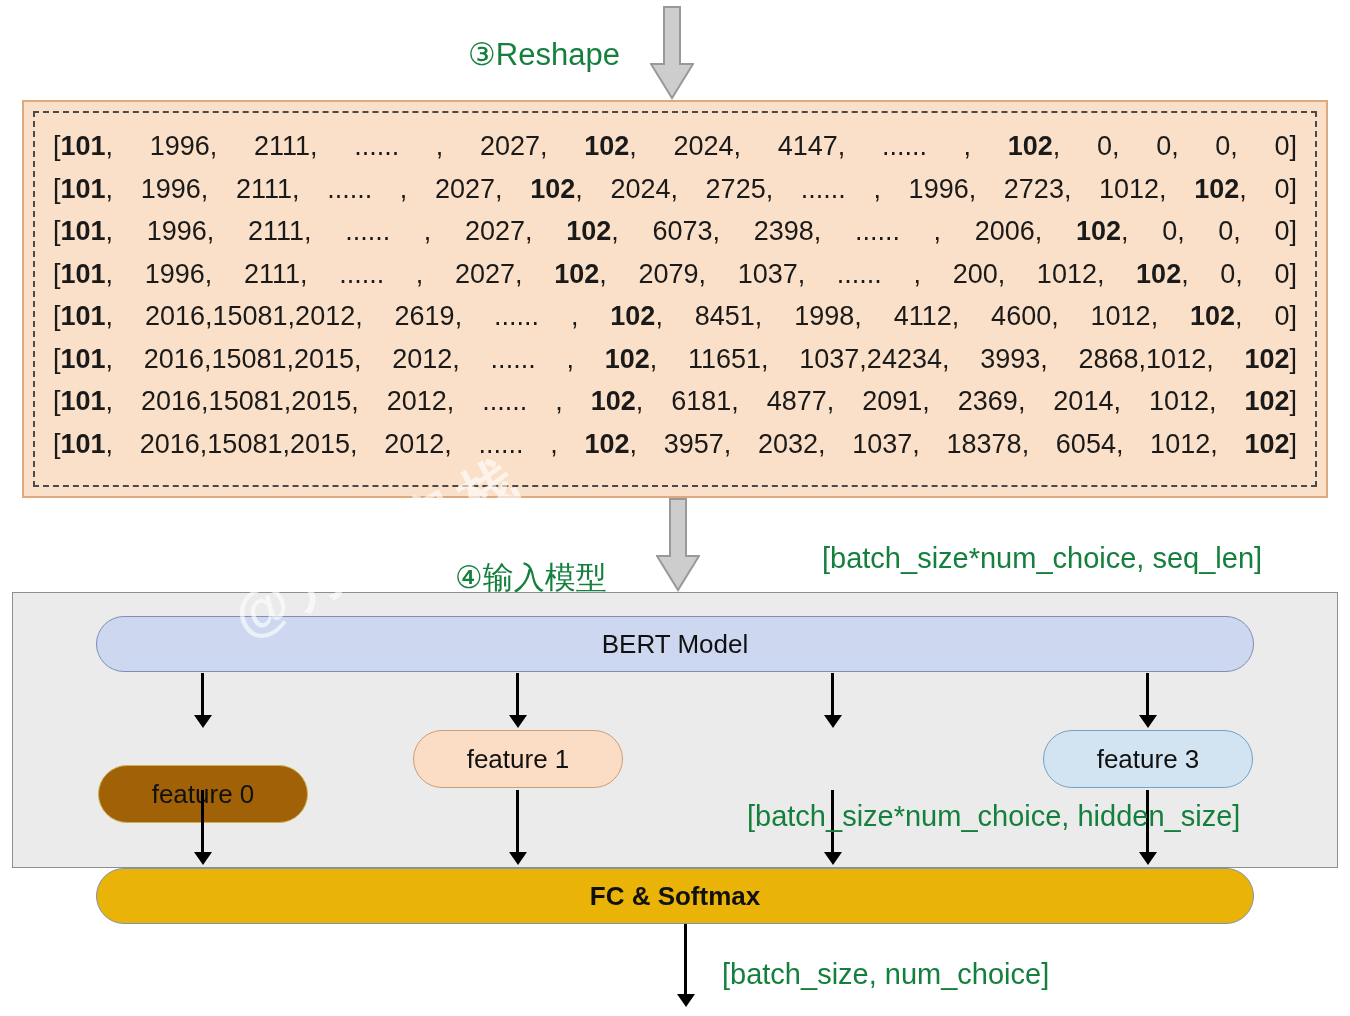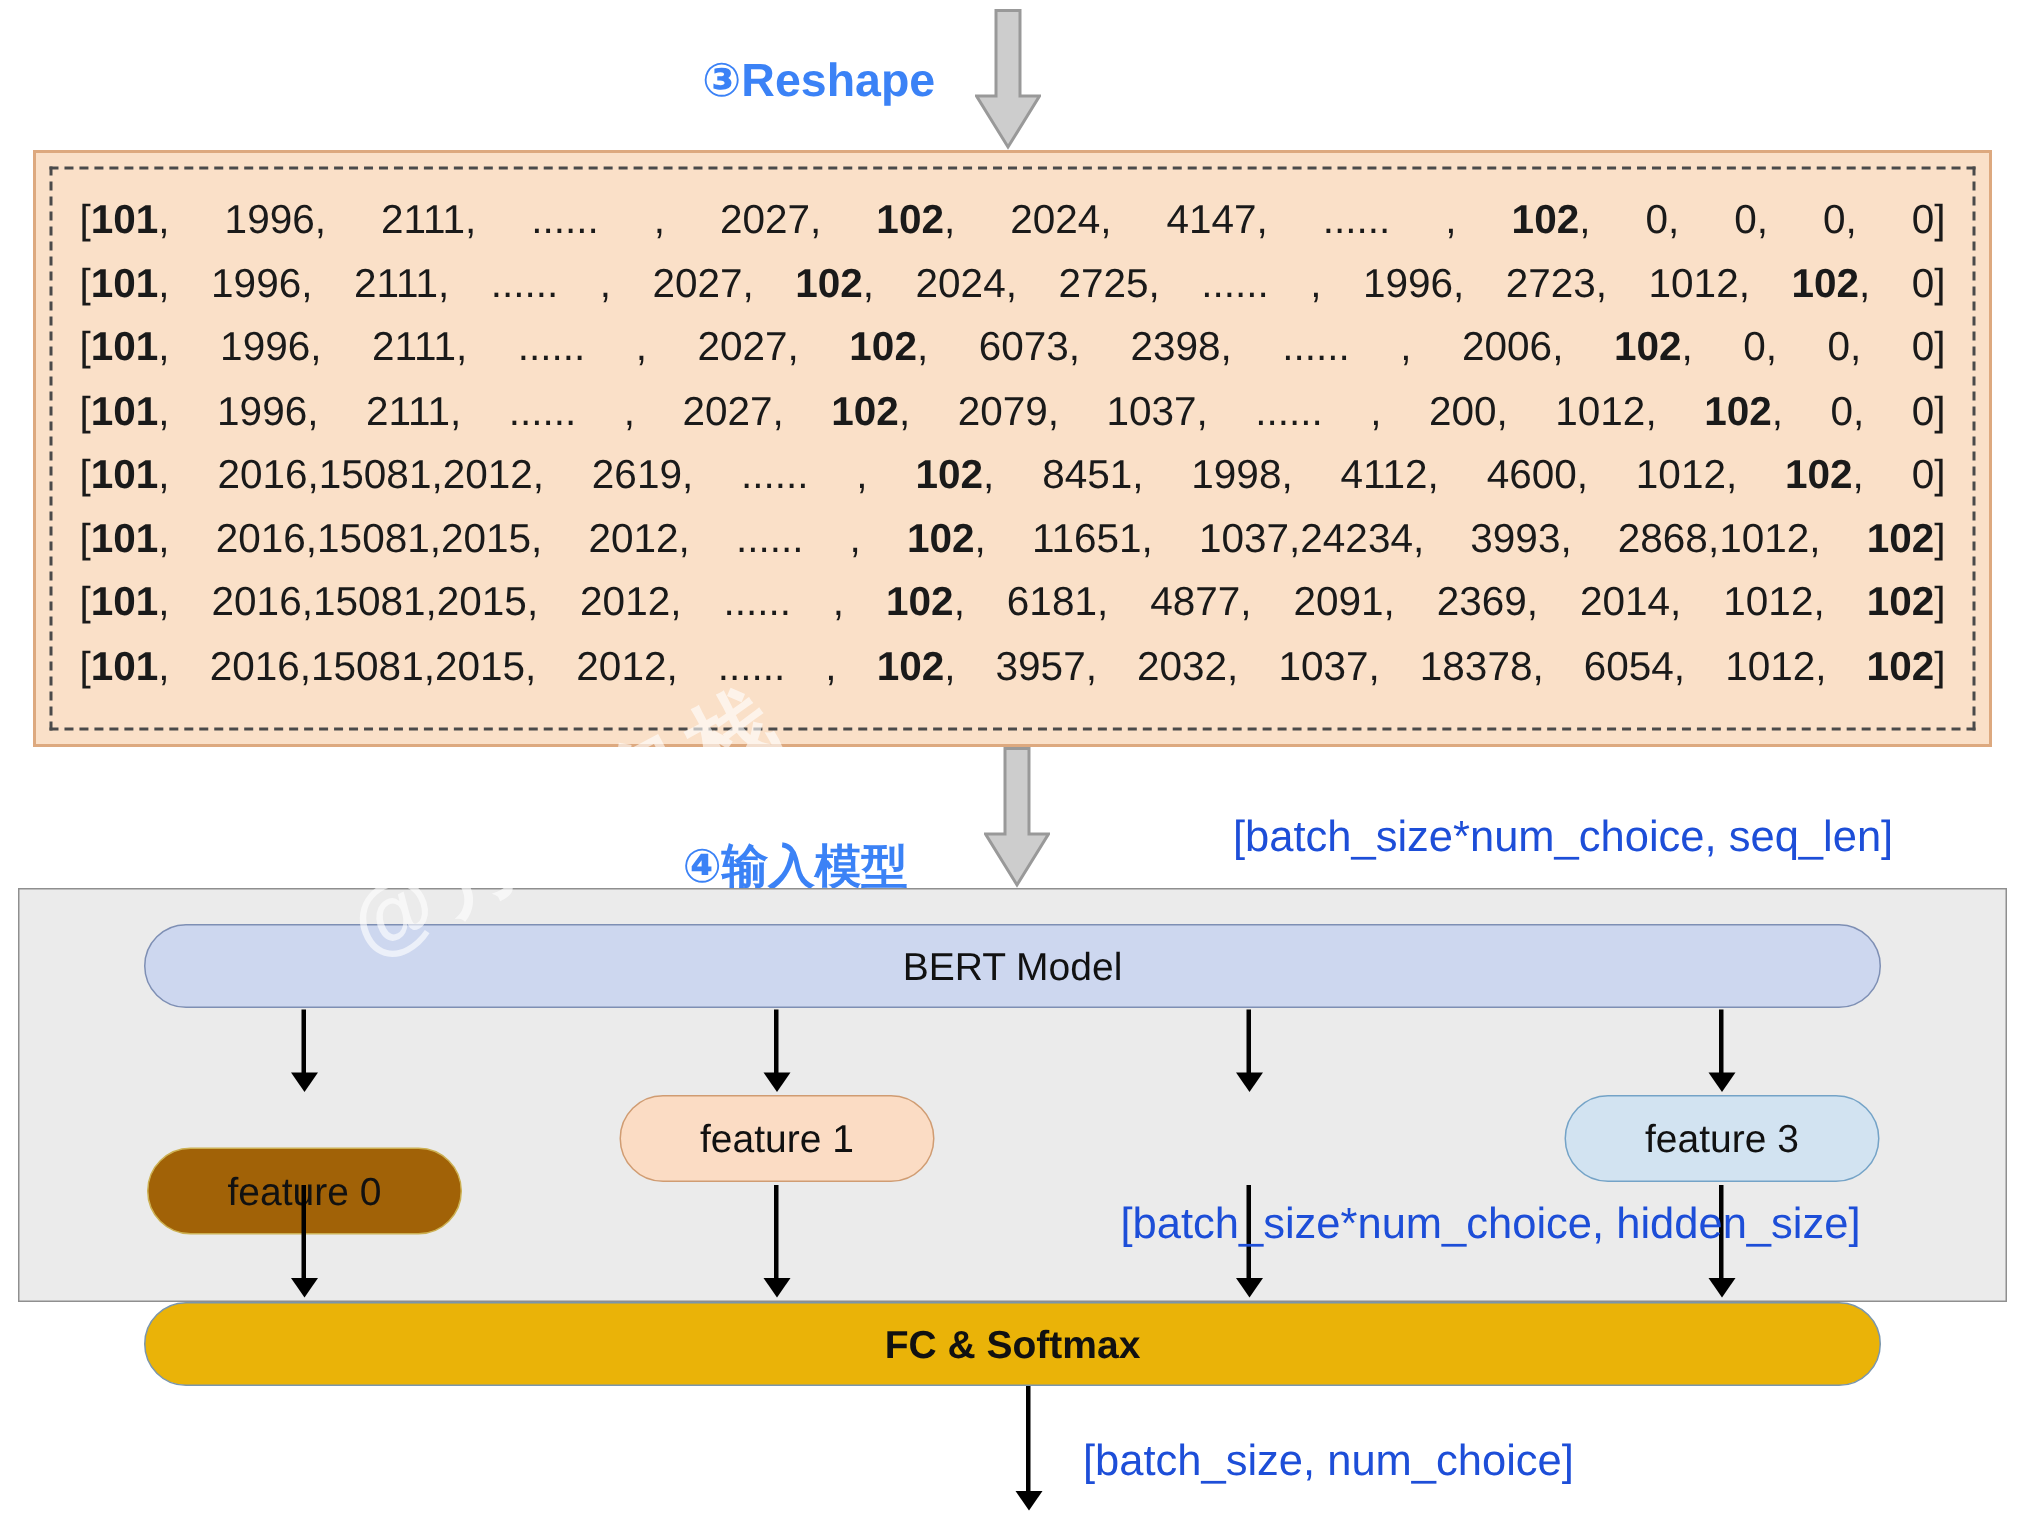--- a/index.html
+++ b/index.html
@@ -21,25 +21,25 @@
   .token-row{
     font-size:27px;line-height:42.5px;white-space:normal;
     text-align:justify;text-align-last:justify;-moz-text-align-last:justify;
     color:#1a1a1a;
   }
   .tok-bold{font-weight:700;}
   
   .block-arrow{position:absolute;width:44px;height:94px;}
   
   .step-label{
-    position:absolute;font-size:31px;font-weight:700;color:#3b82f6;
+    position:absolute;font-size:31px;font-weight:400;color:#15803d;
     white-space:nowrap;
   }
   .shape-label{
-    position:absolute;font-size:29px;color:#1d4ed8;white-space:nowrap;z-index:20;
+    position:absolute;font-size:29px;color:#15803d;white-space:nowrap;z-index:20;
   }
   
   .panel{
     position:absolute;left:12px;top:592px;width:1326px;height:276px;
     background:#ebebeb;border:1.5px solid #8f8f8f;box-sizing:border-box;
   }
   .pill{
     position:absolute;box-sizing:border-box;display:flex;align-items:center;
     justify-content:center;font-size:26px;color:#111;white-space:nowrap;
   }

